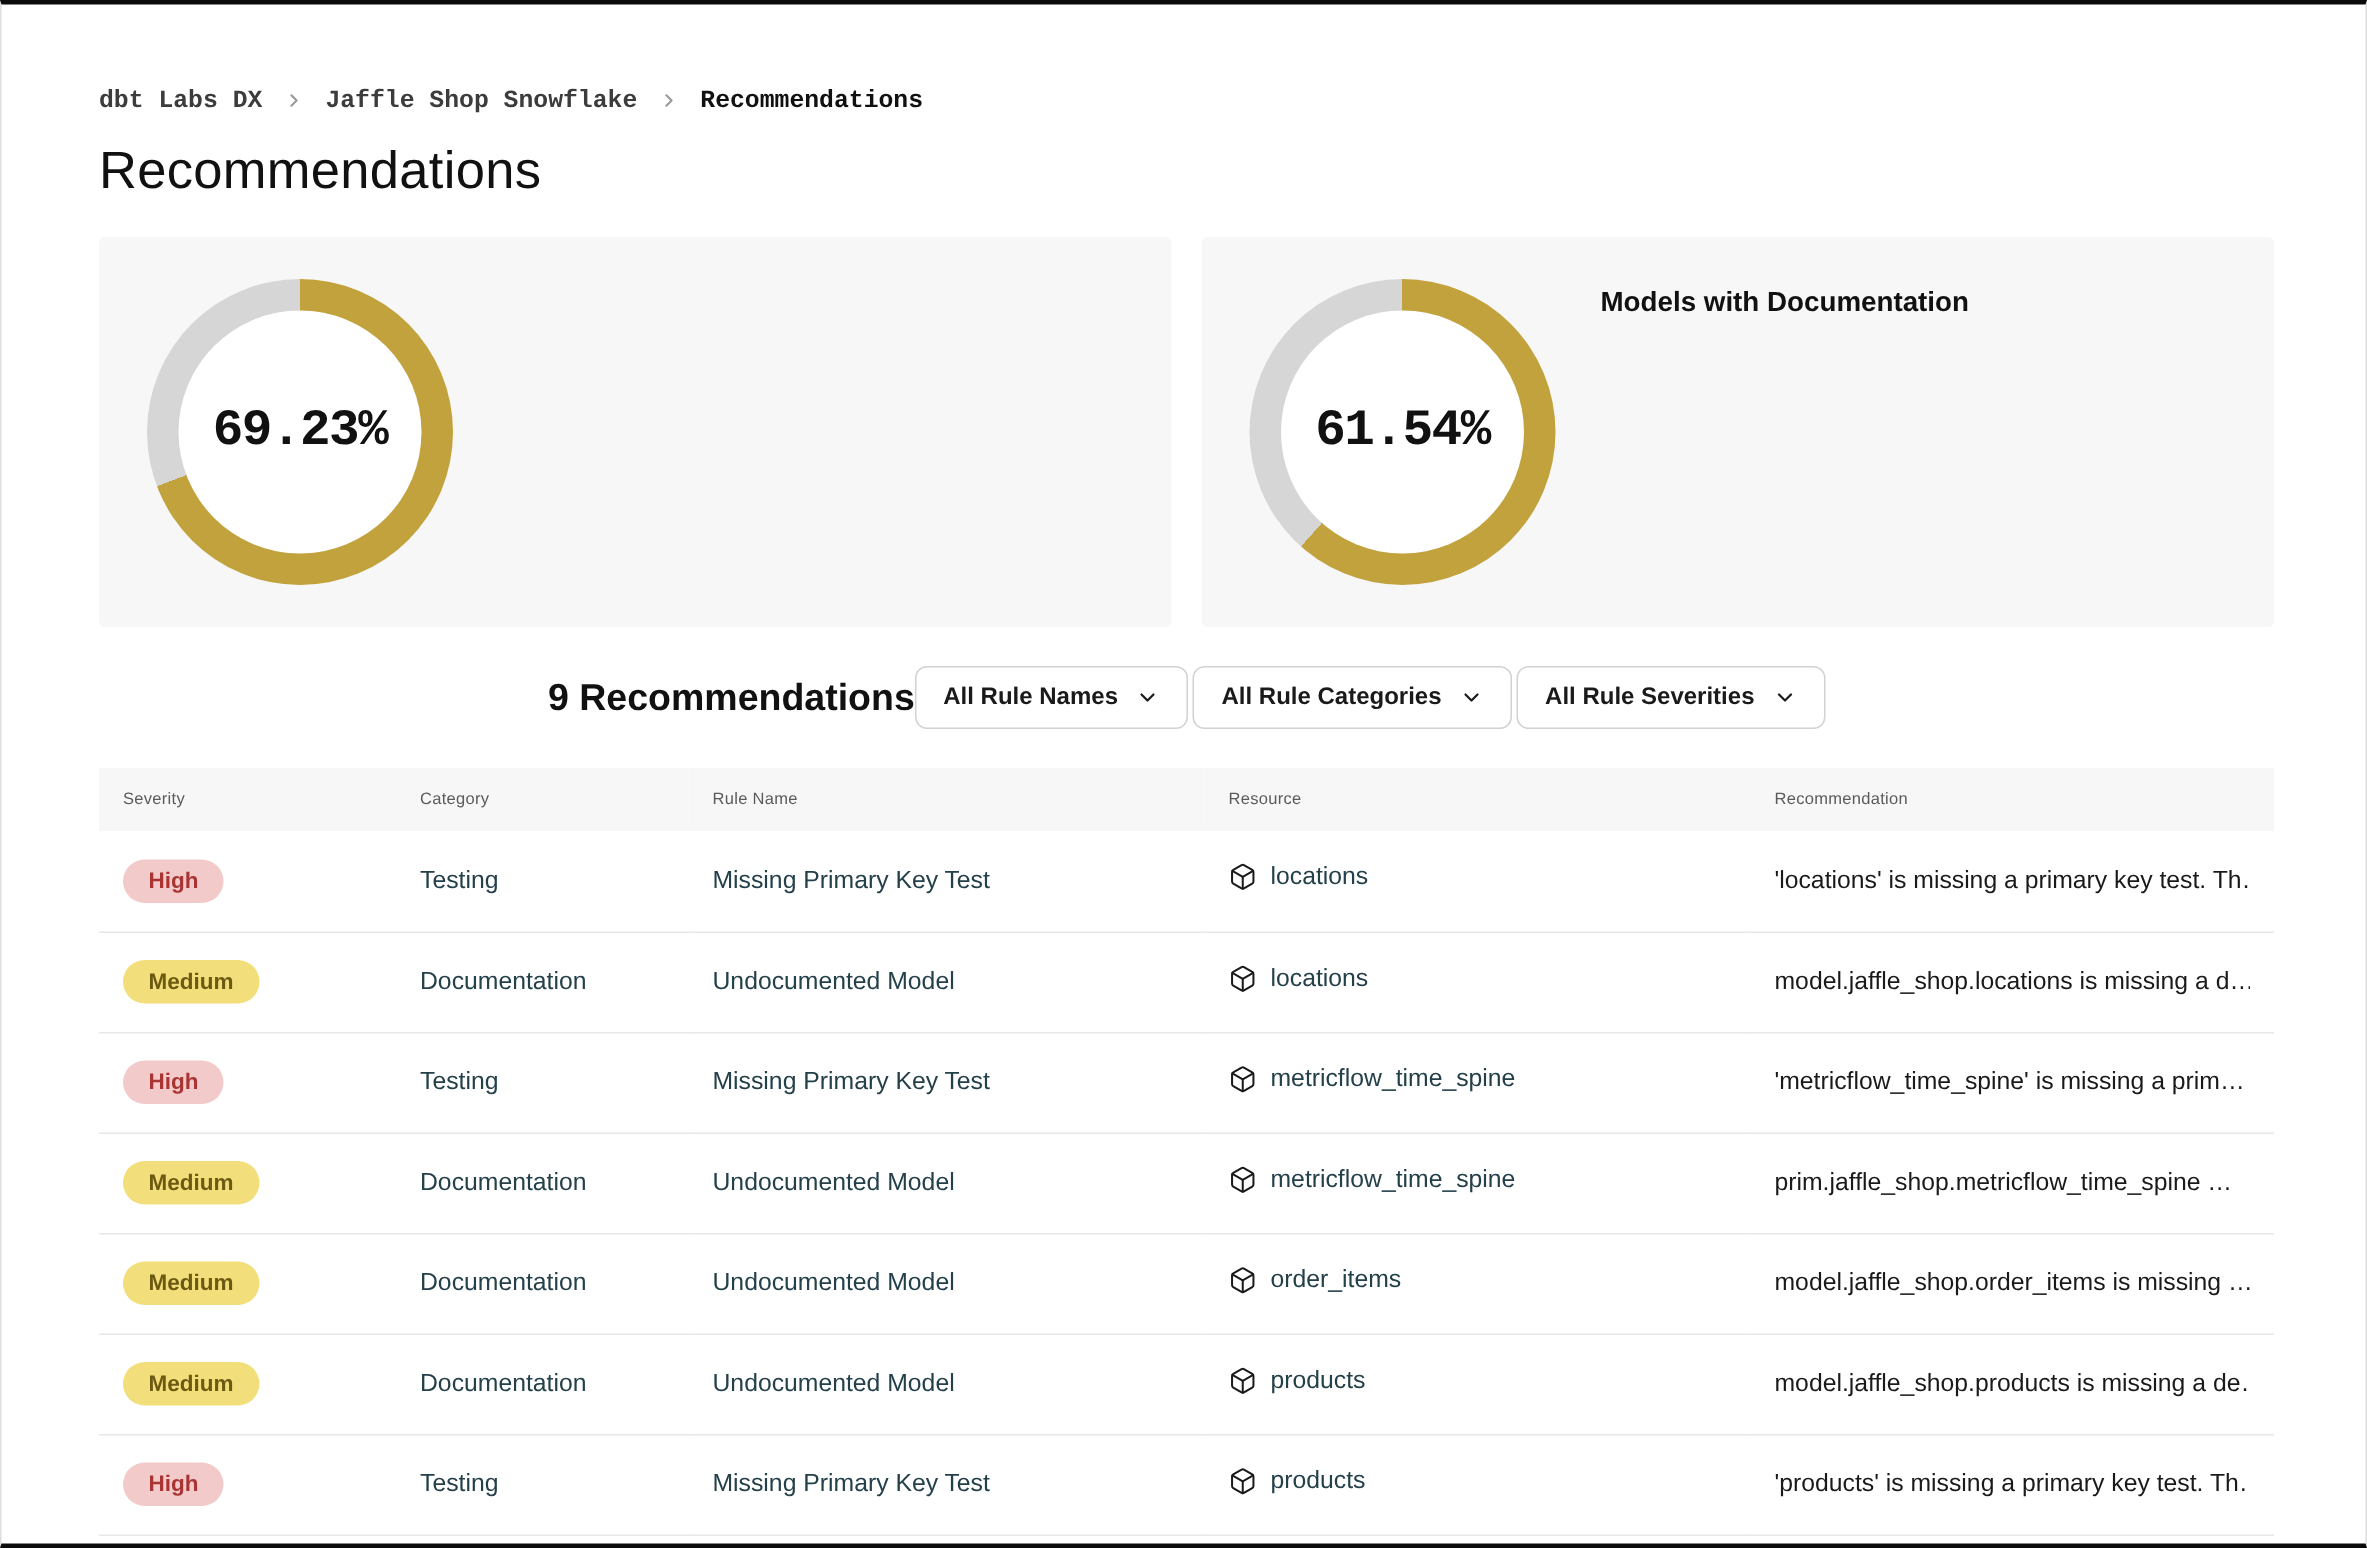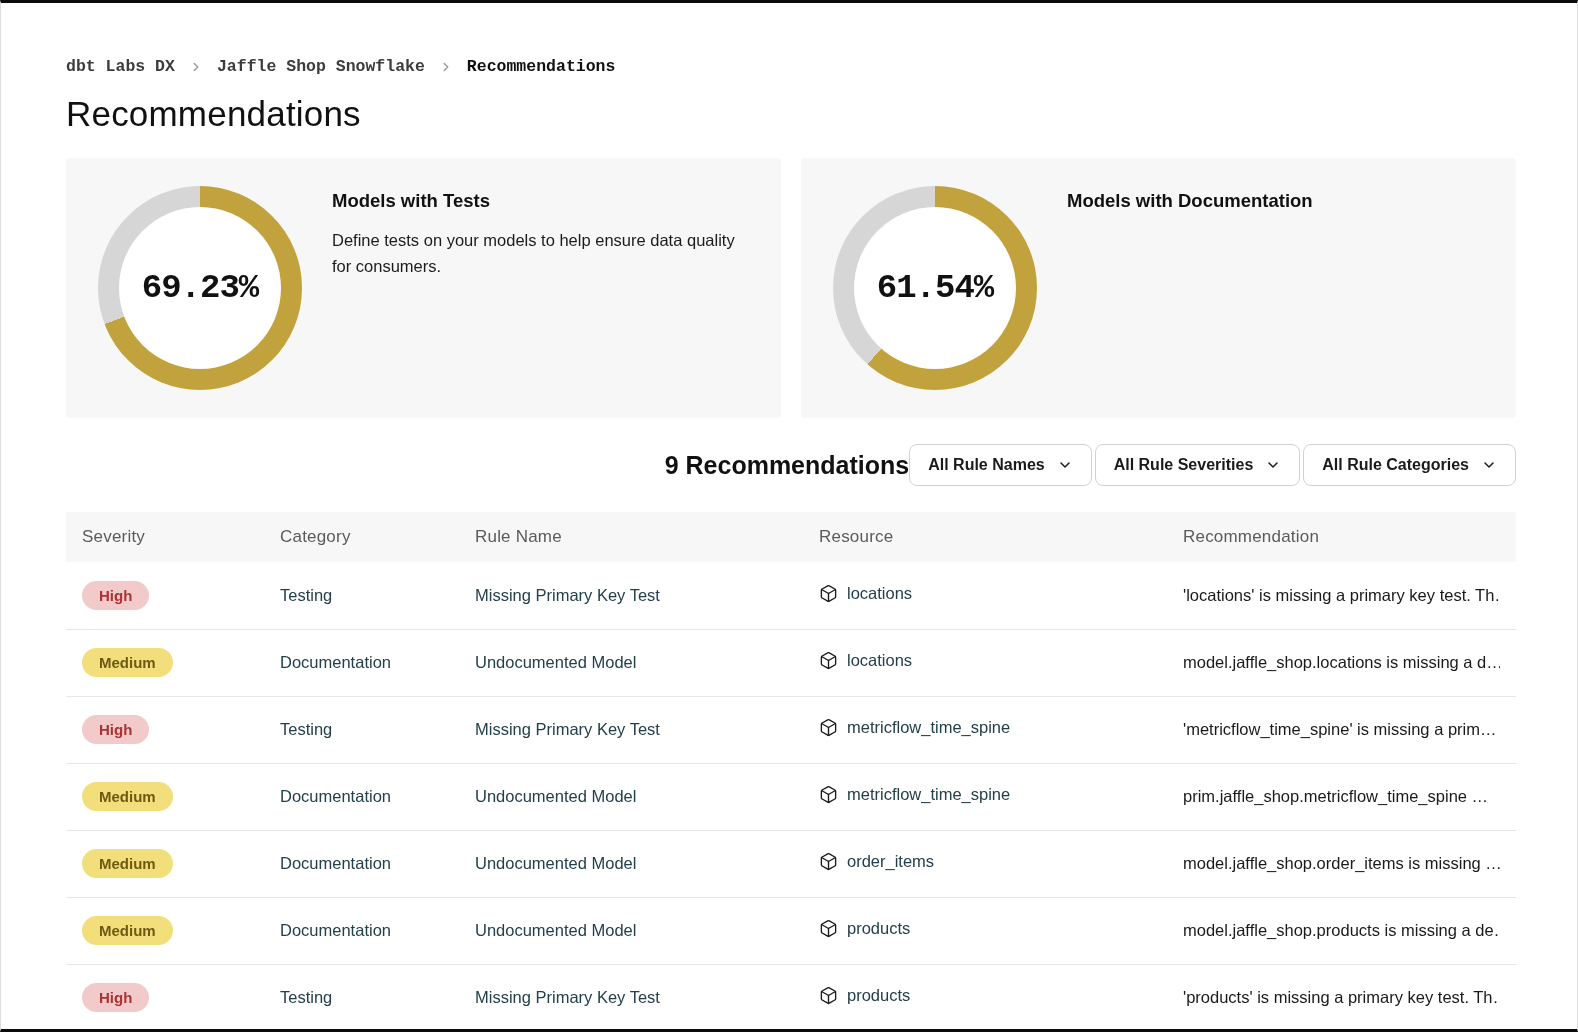--- a/index.html
+++ b/index.html
@@ -30,33 +30,33 @@
   .donut { width:204px; height:204px; border-radius:50%; position:relative; flex:none; }
   .donut-hole { position:absolute; inset:21px; background:#ffffff; border-radius:50%;
     display:flex; align-items:center; justify-content:center; }
   .donut-pct { font-family:Liberation Mono, monospace; font-size:34px; font-weight:600;
     letter-spacing:-1px; color:#111; }
   .card-text { padding-top:4px; }
   .card-text h2 { margin:0 0 16px; font-size:18.5px; font-weight:700; color:#111; }
   .card-text p { margin:0; font-size:16.5px; line-height:1.55; color:#1c1c1c; max-width:460px; }
 
   
-  .toolbar { margin-top:26px; display:flex; align-items:center; justify-content:flex-end; }
+  .toolbar { margin-top:26px; display:flex; align-items:center; justify-content:center; }
   .toolbar h2 { margin:0; font-size:25px; font-weight:700; color:#111; }
   .filter-group { display:flex; gap:3px; }
   .filter-btn { display:inline-flex; align-items:center; gap:12px; padding:11px 18px;
     background:#fff; border:1px solid #d2d2d2; border-radius:8px; cursor:pointer;
     font-family:inherit; font-size:16px; font-weight:600; color:#1a1a1a; }
   .filter-btn svg { display:block; }
 
   
   table.recs { margin-top:26px; width:100%; border-collapse:collapse; table-layout:fixed; }
   .recs col.c-sev { width:198px; } .recs col.c-cat { width:195px; }
   .recs col.c-rule { width:344px; } .recs col.c-res { width:364px; }
-  .recs thead th { background:#f7f7f7; text-align:left; font-size:17px; font-weight:500;
+  .recs thead th { background:#f7f7f7; text-align:left; font-size:11px; font-weight:500;
     color:#5b5b5b; padding:15px 16px; letter-spacing:.2px; }
   .recs tbody td { height:67px; padding:0 16px; border-bottom:1px solid #e7e7e7;
     font-size:16.5px; vertical-align:middle; background:#fff; }
 
   .badge { display:inline-block; padding:6px 17px; border-radius:999px;
     font-size:15px; font-weight:700; }
   .badge-high { background:#f3caca; color:#a93434; }
   .badge-medium { background:#f2df7b; color:#6d5a12; }
 
   a.cell-link { color:#24404a; text-underline-offset:3px; cursor:pointer; }
@@ -91,65 +91,61 @@
 
     <h1 class="page-title">Recommendations</h1>
 
     <section class="cards">
       <div class="card">
         <div class="donut" style="background: conic-gradient(rgb(194, 162, 61) 0deg, rgb(194, 162, 61) 69.23%, rgb(214, 214, 214) 69.23%, rgb(214, 214, 214) 100%);">
           <div class="donut-hole">
             <span class="donut-pct">69.23%</span>
           </div>
         </div>
-        <div class="card-text">
-          <h2>Models with Tests</h2>
-          <p>Define tests on your models to help ensure data quality for consumers.</p>
-        </div>
       </div>
 
       <div class="card">
         <div class="donut" style="background: conic-gradient(rgb(194, 162, 61) 0deg, rgb(194, 162, 61) 61.54%, rgb(214, 214, 214) 61.54%, rgb(214, 214, 214) 100%);">
           <div class="donut-hole">
             <span class="donut-pct">61.54%</span>
           </div>
         </div>
         <div class="card-text">
           <h2>Models with Documentation</h2>
         </div>
       </div>
     </section>
 
     <div class="toolbar">
       <h2>9 Recommendations</h2>
       <div class="filter-group">
         <button class="filter-btn">
           <span>All Rule Names</span>
+          <span>
+            <svg width="16" height="16" viewBox="0 0 24 24" fill="none" stroke="currentColor" stroke-width="2.2" stroke-linecap="round" stroke-linejoin="round">
+                <polyline points="6 9 12 15 18 9"></polyline>
+              </svg>
+          </span>
+        </button>
+        <button class="filter-btn">
+          <span>All Rule Categories</span>
           <span>
             <svg width="16" height="16" viewBox="0 0 24 24" fill="none" stroke="currentColor" stroke-width="2.2" stroke-linecap="round" stroke-linejoin="round">
                 <polyline points="6 9 12 15 18 9"></polyline>
               </svg>
           </span>
         </button>
         <button class="filter-btn">
           <span>All Rule Severities</span>
           <span>
             <svg width="16" height="16" viewBox="0 0 24 24" fill="none" stroke="currentColor" stroke-width="2.2" stroke-linecap="round" stroke-linejoin="round">
                 <polyline points="6 9 12 15 18 9"></polyline>
               </svg>
           </span>
         </button>
-        <button class="filter-btn">
-          <span>All Rule Categories</span>
-          <span>
-            <svg width="16" height="16" viewBox="0 0 24 24" fill="none" stroke="currentColor" stroke-width="2.2" stroke-linecap="round" stroke-linejoin="round">
-                <polyline points="6 9 12 15 18 9"></polyline>
-              </svg>
-          </span>
-        </button>
       </div>
     </div>
 
     <table class="recs">
       <colgroup>
           <col class="c-sev">
           <col class="c-cat">
           <col class="c-rule">
           <col class="c-res">
           <col class="c-rec">

